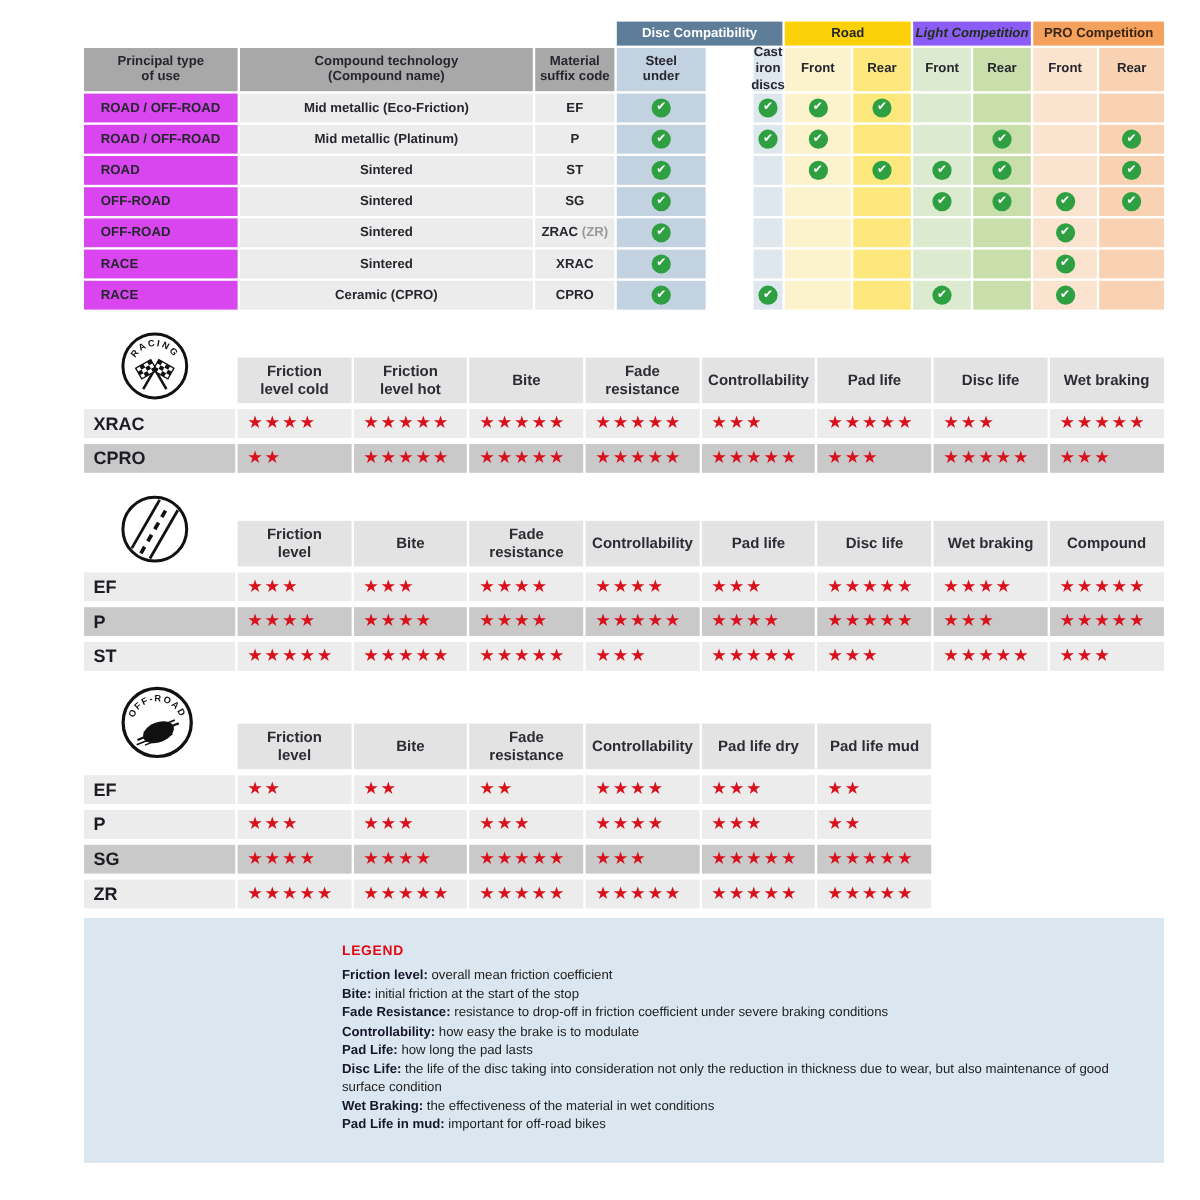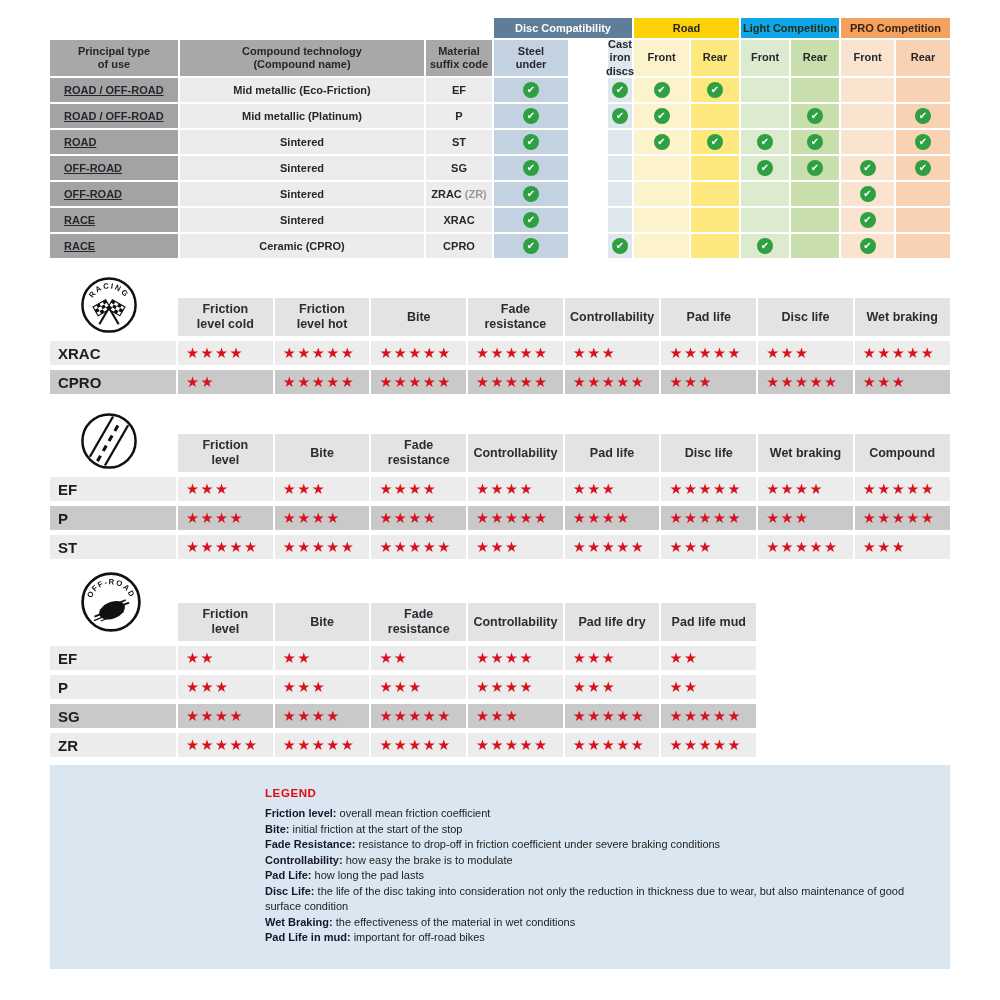--- a/index.html
+++ b/index.html
@@ -1,17 +1,17 @@
 <!DOCTYPE html>
 <html><head>
 <meta charset="utf-8">
 <style>
   html,body { margin:0; padding:0; background:#ffffff; }
   body { font-family:"Liberation Sans", sans-serif; color:#26262e; }
-  .sheet { width:1000px; height:1000px; box-sizing:border-box; padding:18px 50px; position:relative; }
+  .sheet { width:1000px; height:1000px; box-sizing:border-box; padding:18px 70px; position:relative; }
 
   
   .compat {
     display:grid;
     grid-template-columns:128px 244px 66px 74px 62px 55px 48px 48px 48px 53px 54px;
     gap:2px; width:900px;
   }
   .cell { display:flex; align-items:center; justify-content:center; text-align:center; box-sizing:border-box; }
   .spacer { background:transparent; }
   .ghead { height:20px; font-size:11px; font-weight:bold; }
@@ -19,21 +19,21 @@
   .h-gray { background:#a8a8a8; }
   .h-steel { background:#c3d2e0; }
   .h-cast { background:#dee7ee;margin-left:38px; }
   .h-roadf { background:#fcf3cd; }
   .h-roadr { background:#fce87d; }
   .h-lcf { background:#dceacf; }
   .h-lcr { background:#c8dfab; }
   .h-prof { background:#fae4d0; }
   .h-pror { background:#f8d2b2; }
   .drow { height:24px; font-size:11px; }
-  .d-use { background:#a3a3a3; justify-content:flex-start; padding-left:14px; font-weight:bold; text-align:left;text-decoration:underline; }
+  .d-use { background:#d946ef; justify-content:flex-start; padding-left:14px; font-weight:bold; text-align:left; }
   .d-tech { background:#ececec; font-weight:600; }
   .d-code { background:#ececec; font-weight:bold; }
   .code-note { color:#9a9a9a; font-weight:bold; margin-left:3px; }
   .check {
     width:16px; height:16px; border-radius:50%; background:#2fa042; color:#fff;
     font-size:10px; line-height:16px; text-align:center; display:inline-block;
     font-family:"DejaVu Sans", sans-serif; font-weight:bold;
   }
 
   
@@ -73,21 +73,21 @@
 </style>
 </head>
 <body>
 
 <div class="sheet">
 
   <div class="compat">
       <div class="cell spacer" style="grid-column: span 3;"></div>
       <div class="cell ghead" style="grid-column: span 2; background: rgb(94, 125, 153); color: rgb(255, 255, 255);">Disc Compatibility</div>
       <div class="cell ghead" style="grid-column: span 2; background: rgb(253, 209, 8); color: rgb(38, 38, 46);">Road</div>
-      <div class="cell ghead" style="grid-column: span 2; background: #0ea5e9; color: rgb(30, 46, 20);">Light Competition</div>
+      <div class="cell ghead" style="grid-column: span 2; background: #8b5cf6; color: rgb(30, 46, 20); font-style: italic;">Light Competition</div>
       <div class="cell ghead" style="grid-column: span 2; background: rgb(244, 161, 93); color: rgb(58, 36, 19); text-align: right;">PRO Competition</div>
       <div class="cell chead h-gray">Principal type
 of use</div>
       <div class="cell chead h-gray">Compound technology
 (Compound name)</div>
       <div class="cell chead h-gray">Material
 suffix code</div>
       <div class="cell chead h-steel">Steel
 under</div>
       <div class="cell chead h-cast">Cast iron

